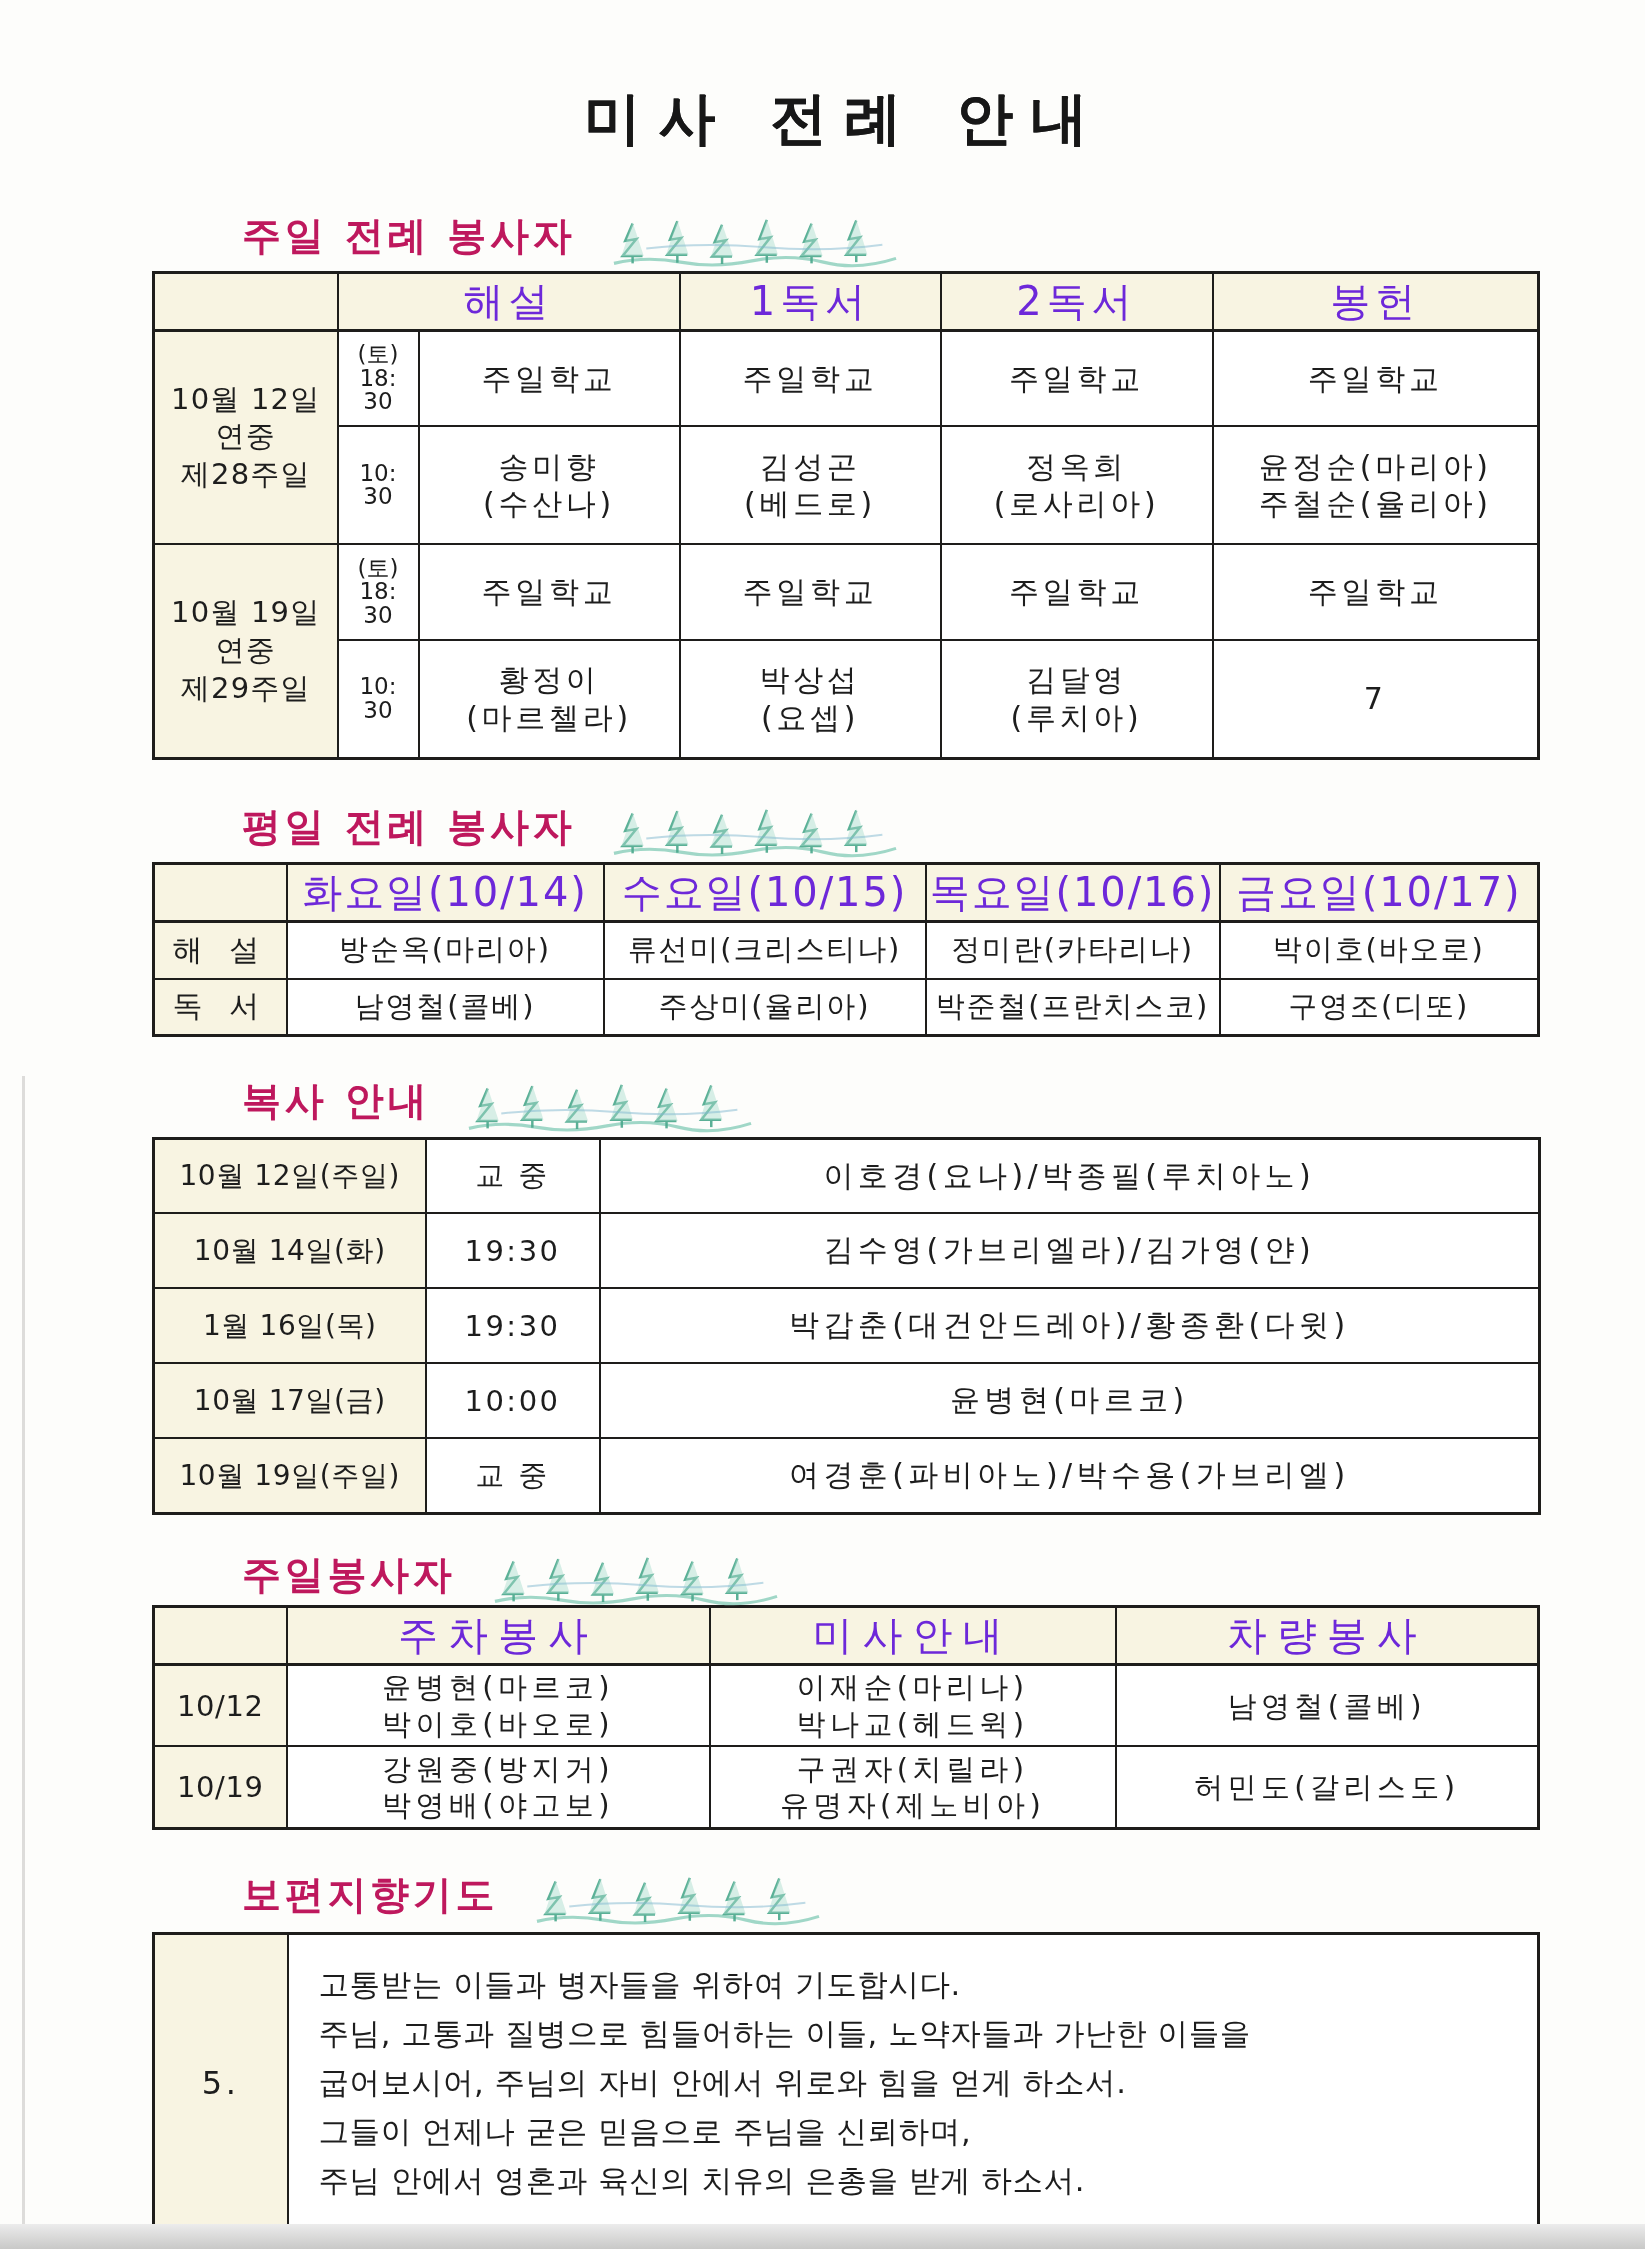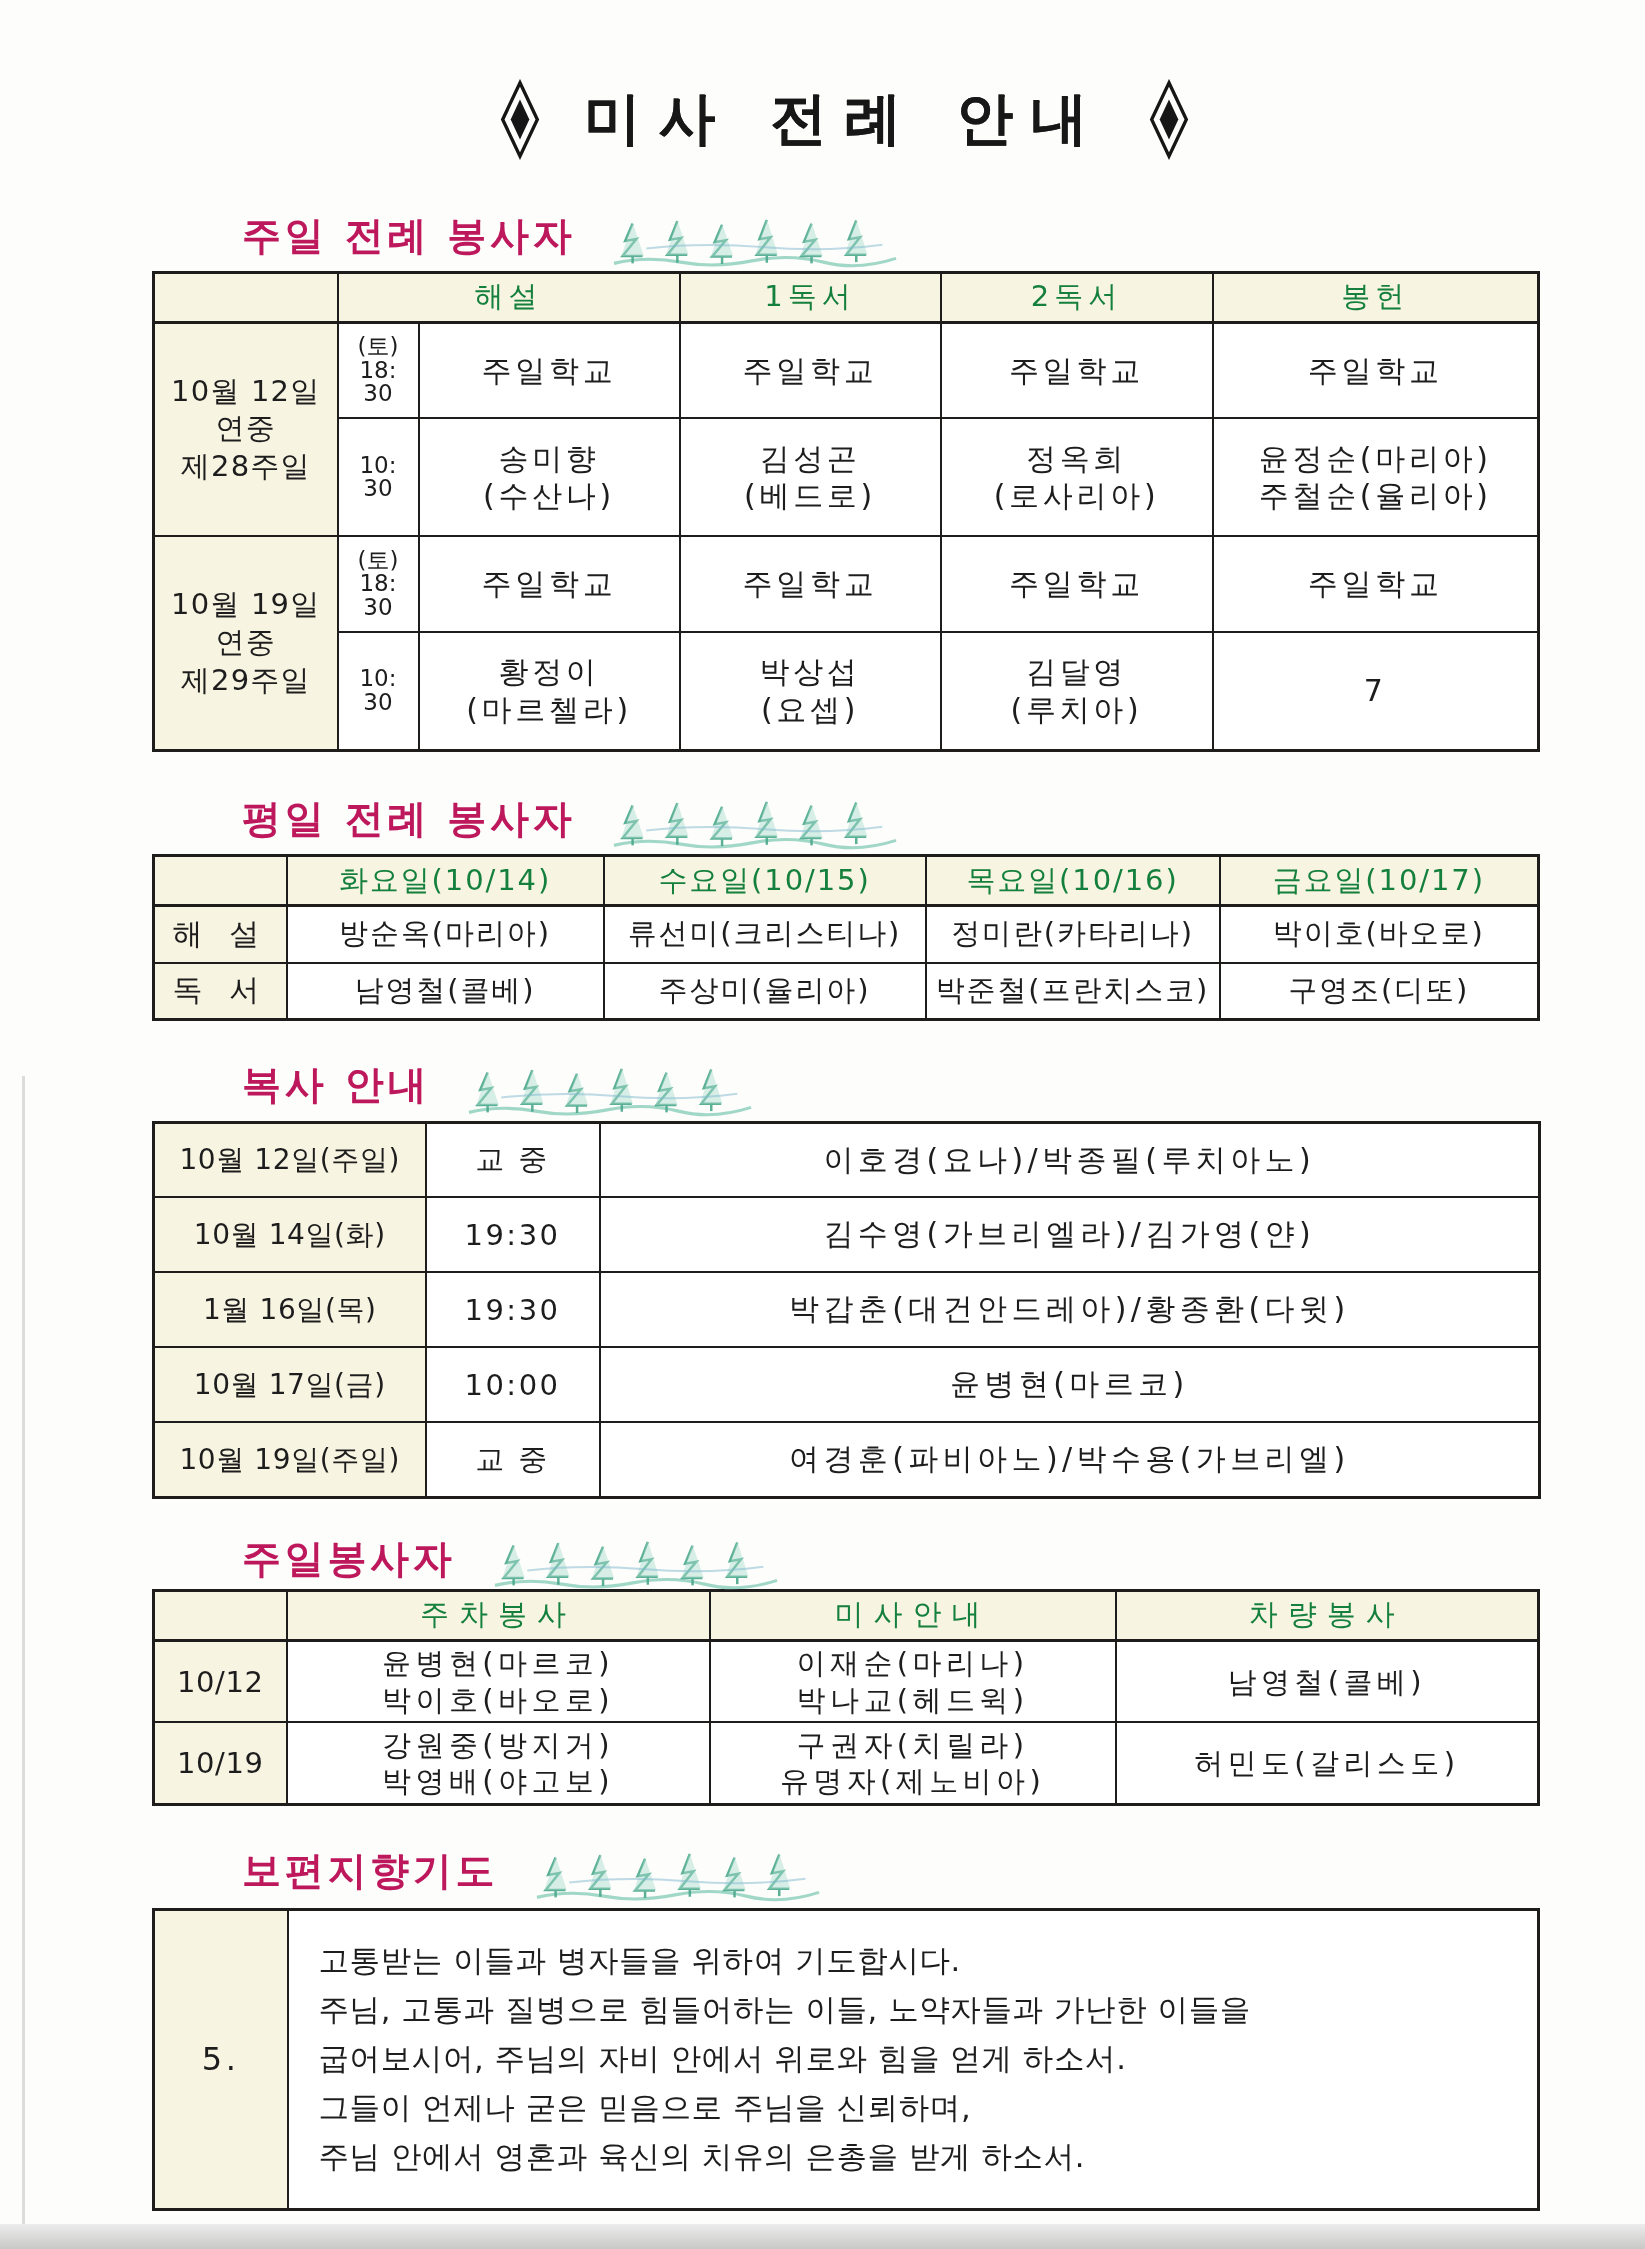--- a/index.html
+++ b/index.html
@@ -18,20 +18,21 @@
   .content { position: absolute; left: 152px; top: 0; width: 1385px; }
 
   
   .doc-title {
     margin-top: 73px;
     display: flex;
     align-items: center;
     justify-content: center;
     gap: 44px;
     height: 93px;
+    flex-direction: column;
   }
   .title-text {
     font-size: 57px;
     font-weight: 700;
     letter-spacing: 17.4px;
     color: #171717;
     text-shadow: 0 0 0.6px #333;
     white-space: nowrap;
   }
   .diamond-svg { width: 40px; height: 81px; display: block; }
@@ -63,23 +64,23 @@
   table, th, td { border: 2.5px solid #1e1d1b; }
   table { border-width: 3.7px; }
   th, td {
     text-align: center;
     vertical-align: middle;
     font-weight: 400;
     overflow: hidden;
   }
   th {
     background: #f8f4e2;
-    font-size: 29px;
+    font-size: 40px;
     letter-spacing: 5px;
-    color: #15803d;
+    color: #6d28d9;
   }
   td { font-size: 30px; letter-spacing: 3.7px; color: #1d1d1d; }
   .ml { white-space: pre-line; line-height: 1.25; }
   .cream { background: #f8f4e2; }
   .head-row th { border-bottom-width: 3.7px; }
 
   
   .t1 { margin-top: 7.5px; }
   .t1 .row-sat { height: 96px; }
   .t1 .row-sun { height: 118px; }

